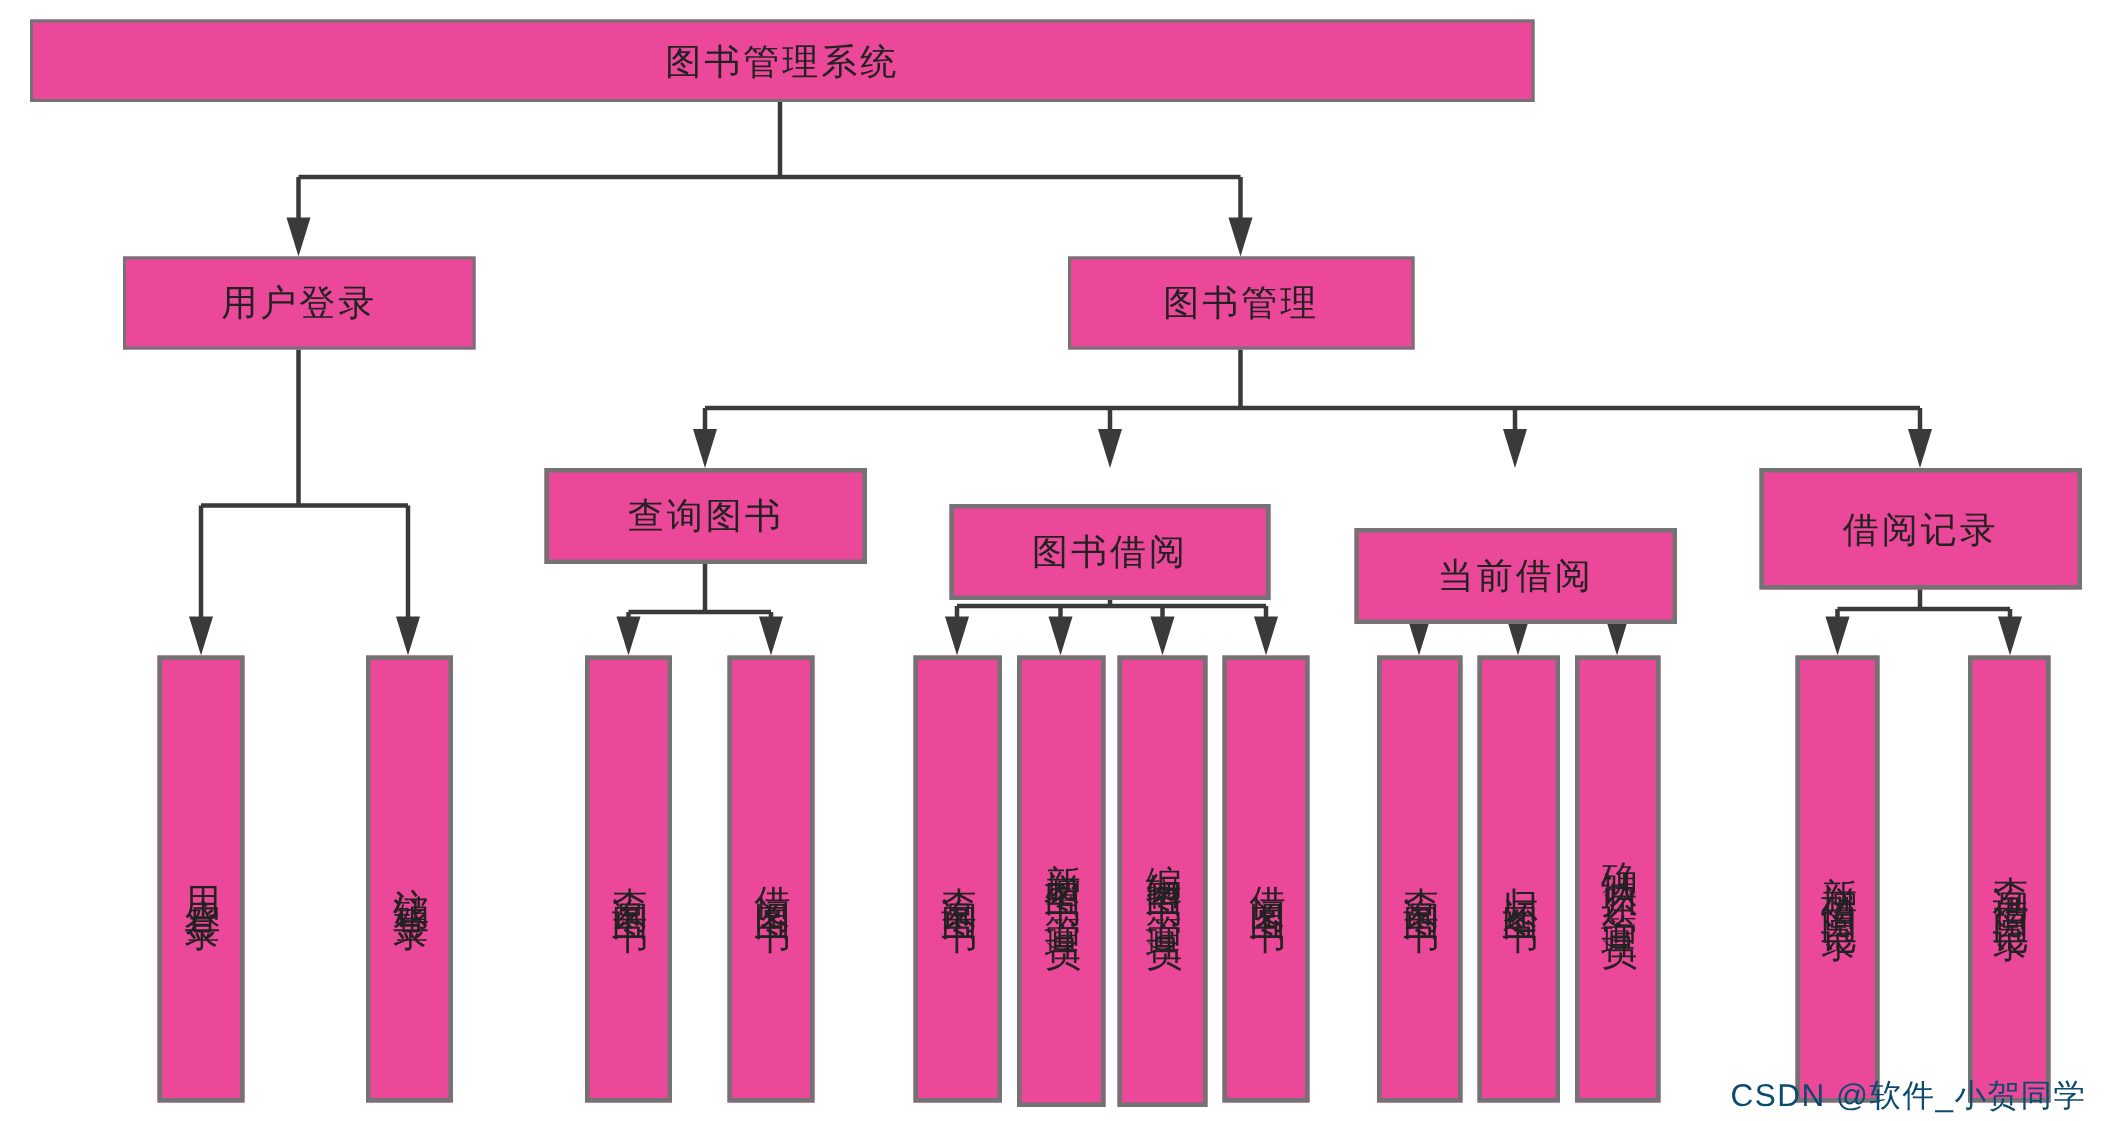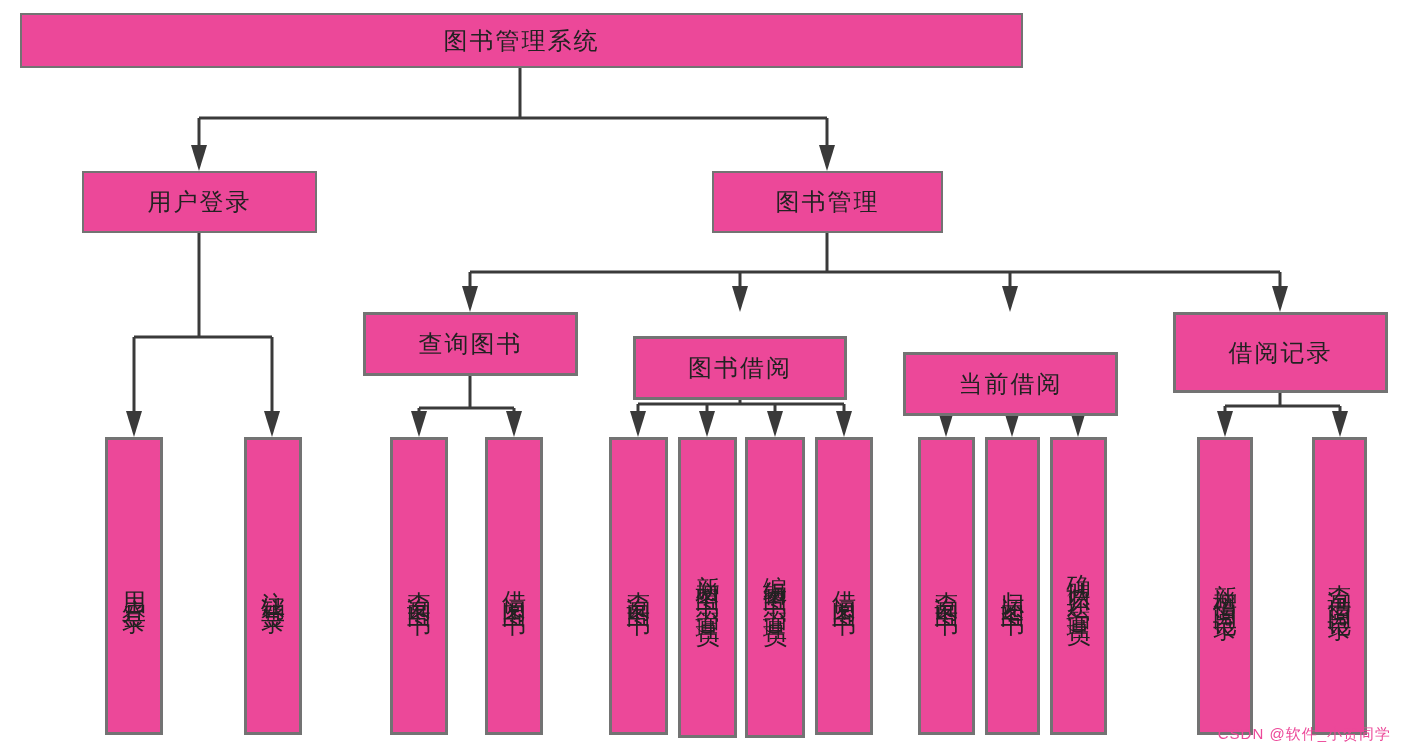--- a/index.html
+++ b/index.html
@@ -39,23 +39,23 @@
     text-orientation: mixed;
     font-size: 24px;
     letter-spacing: 7px;
     color: #222222;
     line-height: 1;
   }
   .watermark {
     position: absolute;
     right: 14px;
     bottom: 3px;
-    font-size: 15px;
+    font-size: 21px;
     letter-spacing: 1px;
-    color: #ec4899;
+    color: #0c4a6e;
     white-space: nowrap;
   }
 </style>
 </head>
 <body>
 
 <div id="canvas">
 
   <svg id="connectors" viewBox="0 0 1405 747" xmlns="http://www.w3.org/2000/svg">
 

